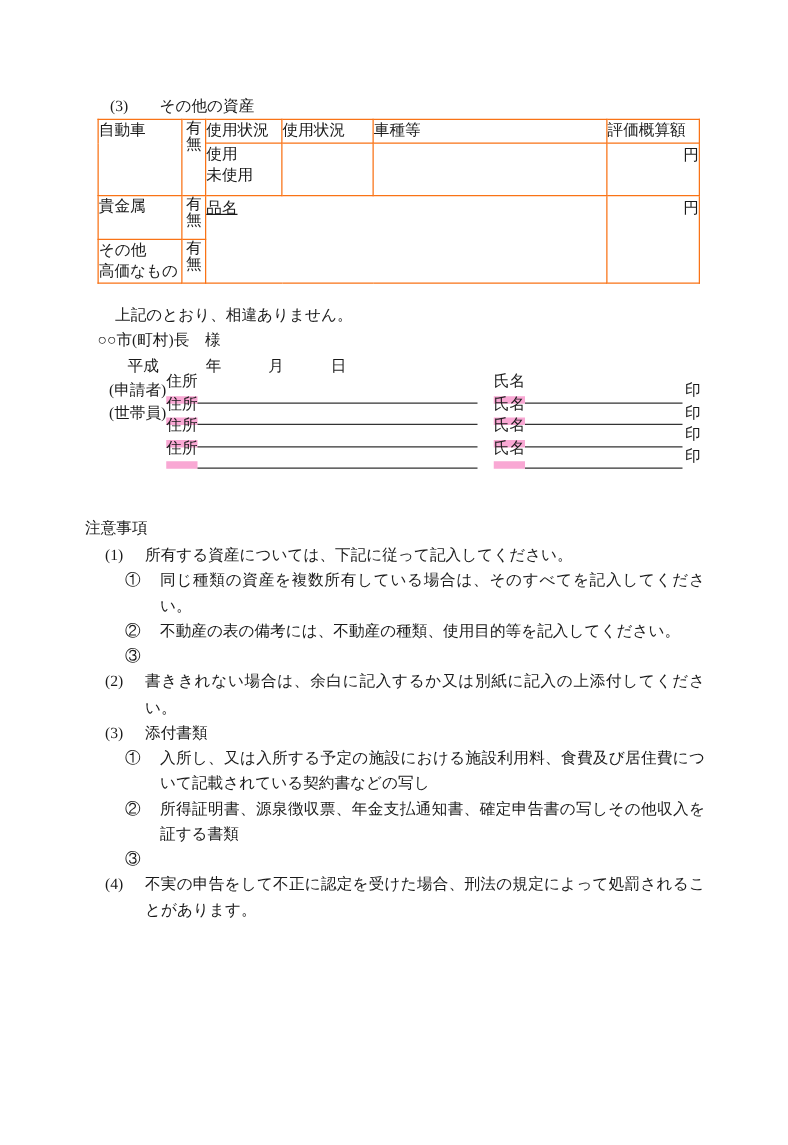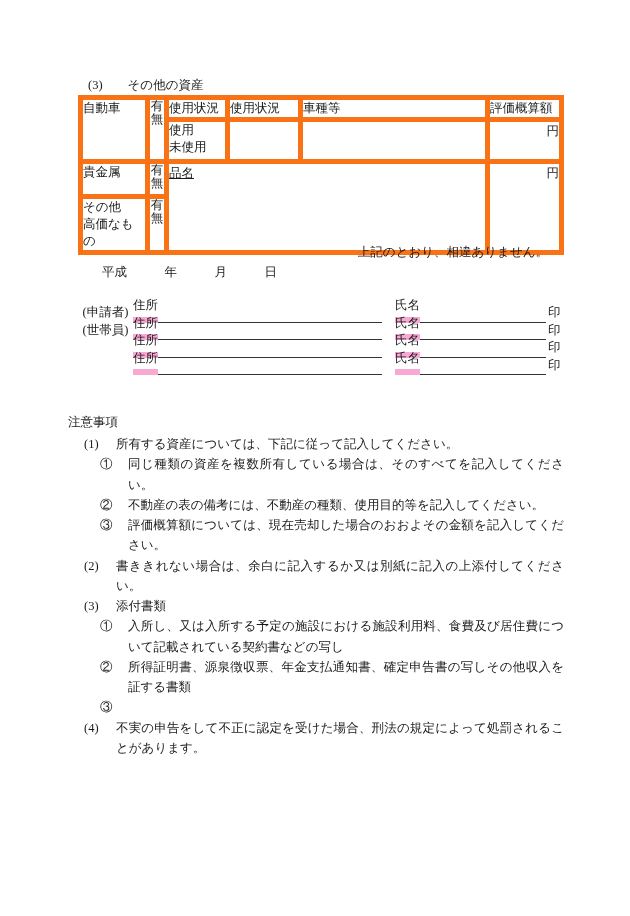--- a/index.html
+++ b/index.html
@@ -39,21 +39,21 @@
   .asset-table {
     position: absolute;
     left: 78px;
     top: 95px;
     width: 481px;
     border-collapse: collapse;
     table-layout: fixed;
     font-size: 12.5px;
   }
   .asset-table td {
-    border: 5px solid #f97316;
+    border: 1px solid #f97316;
     padding: 0;
     vertical-align: top;
     font-weight: normal;
   }
   .c-name   { width: 67px; }
   .c-um     { width: 19px; }
   .c-use    { width: 61px; }
   .c-owner  { width: 73px; }
   .c-kind   { width: 187px; }
   .c-amount { width: 74px; }
@@ -104,40 +104,40 @@
   .r-other      { height: 33px; }
 
   
   .decl {
     position: absolute;
     left: 78px;
     top: 242px;
     width: 470px;
   }
   .decl-line { white-space: pre; line-height: 1.62; }
-  .decl-l1 { padding-left: 14px; text-align: right; }
+  .decl-l1 { padding-left: 14px; }
   .decl-l2 { padding-left: 0px; }
   .decl-l3 { padding-left: 24px; }
 
   
   .sigs {
     position: absolute;
     left: 78px;
     top: 305px;
     width: 460px;
   }
   .sig-row {
     display: flex;
     align-items: flex-end;
     height: 17.5px;
     white-space: nowrap;
   }
   .sig-role {
     width: 55px;
-    text-align: center;
+    text-align: right;
     flex: 0 0 55px;
   }
   .sig-addr-label { flex: 0 0 auto; }
   .sig-addr-rule {
     flex: 0 0 224px;
     border-bottom: 1px solid #333;
     height: 13px;
     margin-left: 0px;
   }
   .sig-gap { flex: 0 0 13px; }
@@ -252,20 +252,21 @@
         <td class="um-cell">
           <span class="u">有</span>
           <span class="m">無</span>
         </td>
       </tr>
     </tbody>
   </table>
 
   <div class="decl">
     <div class="decl-line decl-l1">上記のとおり、相違ありません。</div>
+    <div class="decl-line decl-l2">○○市(町村)長　様</div>
     <div class="decl-line decl-l3">平成　　　年　　　月　　　日</div>
   </div>
 
   <div class="sigs">
 
     <div class="sig-row">
       <span class="sig-role">(申請者)</span>
       <span class="sig-addr-label underline-text">住所</span>
       <span class="sig-addr-rule"></span>
       <span class="sig-gap"></span>
@@ -319,21 +320,20 @@
       <span class="note-text">同じ種類の資産を複数所有している場合は、そのすべてを記入してください。</span>
     </div>
 
     <div class="note-item note-lv2">
       <span class="note-marker">②</span>
       <span class="note-text">不動産の表の備考には、不動産の種類、使用目的等を記入してください。</span>
     </div>
 
     <div class="note-item note-lv2">
       <span class="note-marker">③</span>
-      <span class="note-text">評価概算額については、現在売却した場合のおおよその金額を記入してください。</span>
     </div>
 
     <div class="note-item note-lv1">
       <span class="note-marker">(2)</span>
       <span class="note-text">書ききれない場合は、余白に記入するか又は別紙に記入の上添付してください。</span>
     </div>
 
     <div class="note-item note-lv1">
       <span class="note-marker">(3)</span>
       <span class="note-text">添付書類</span>

